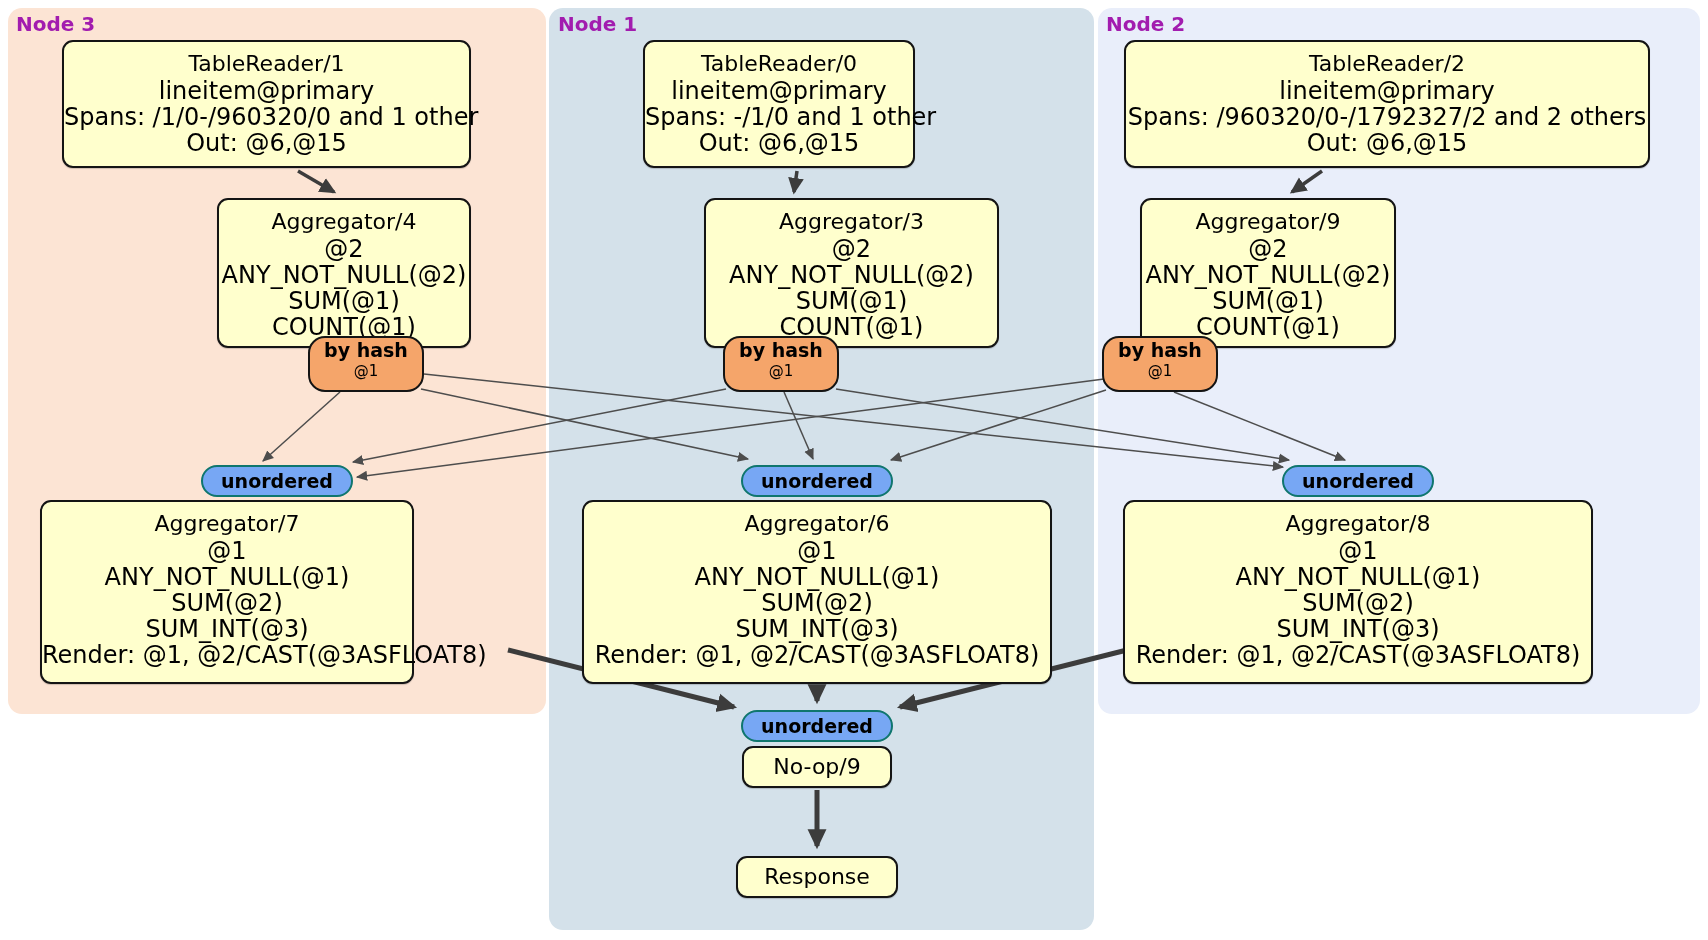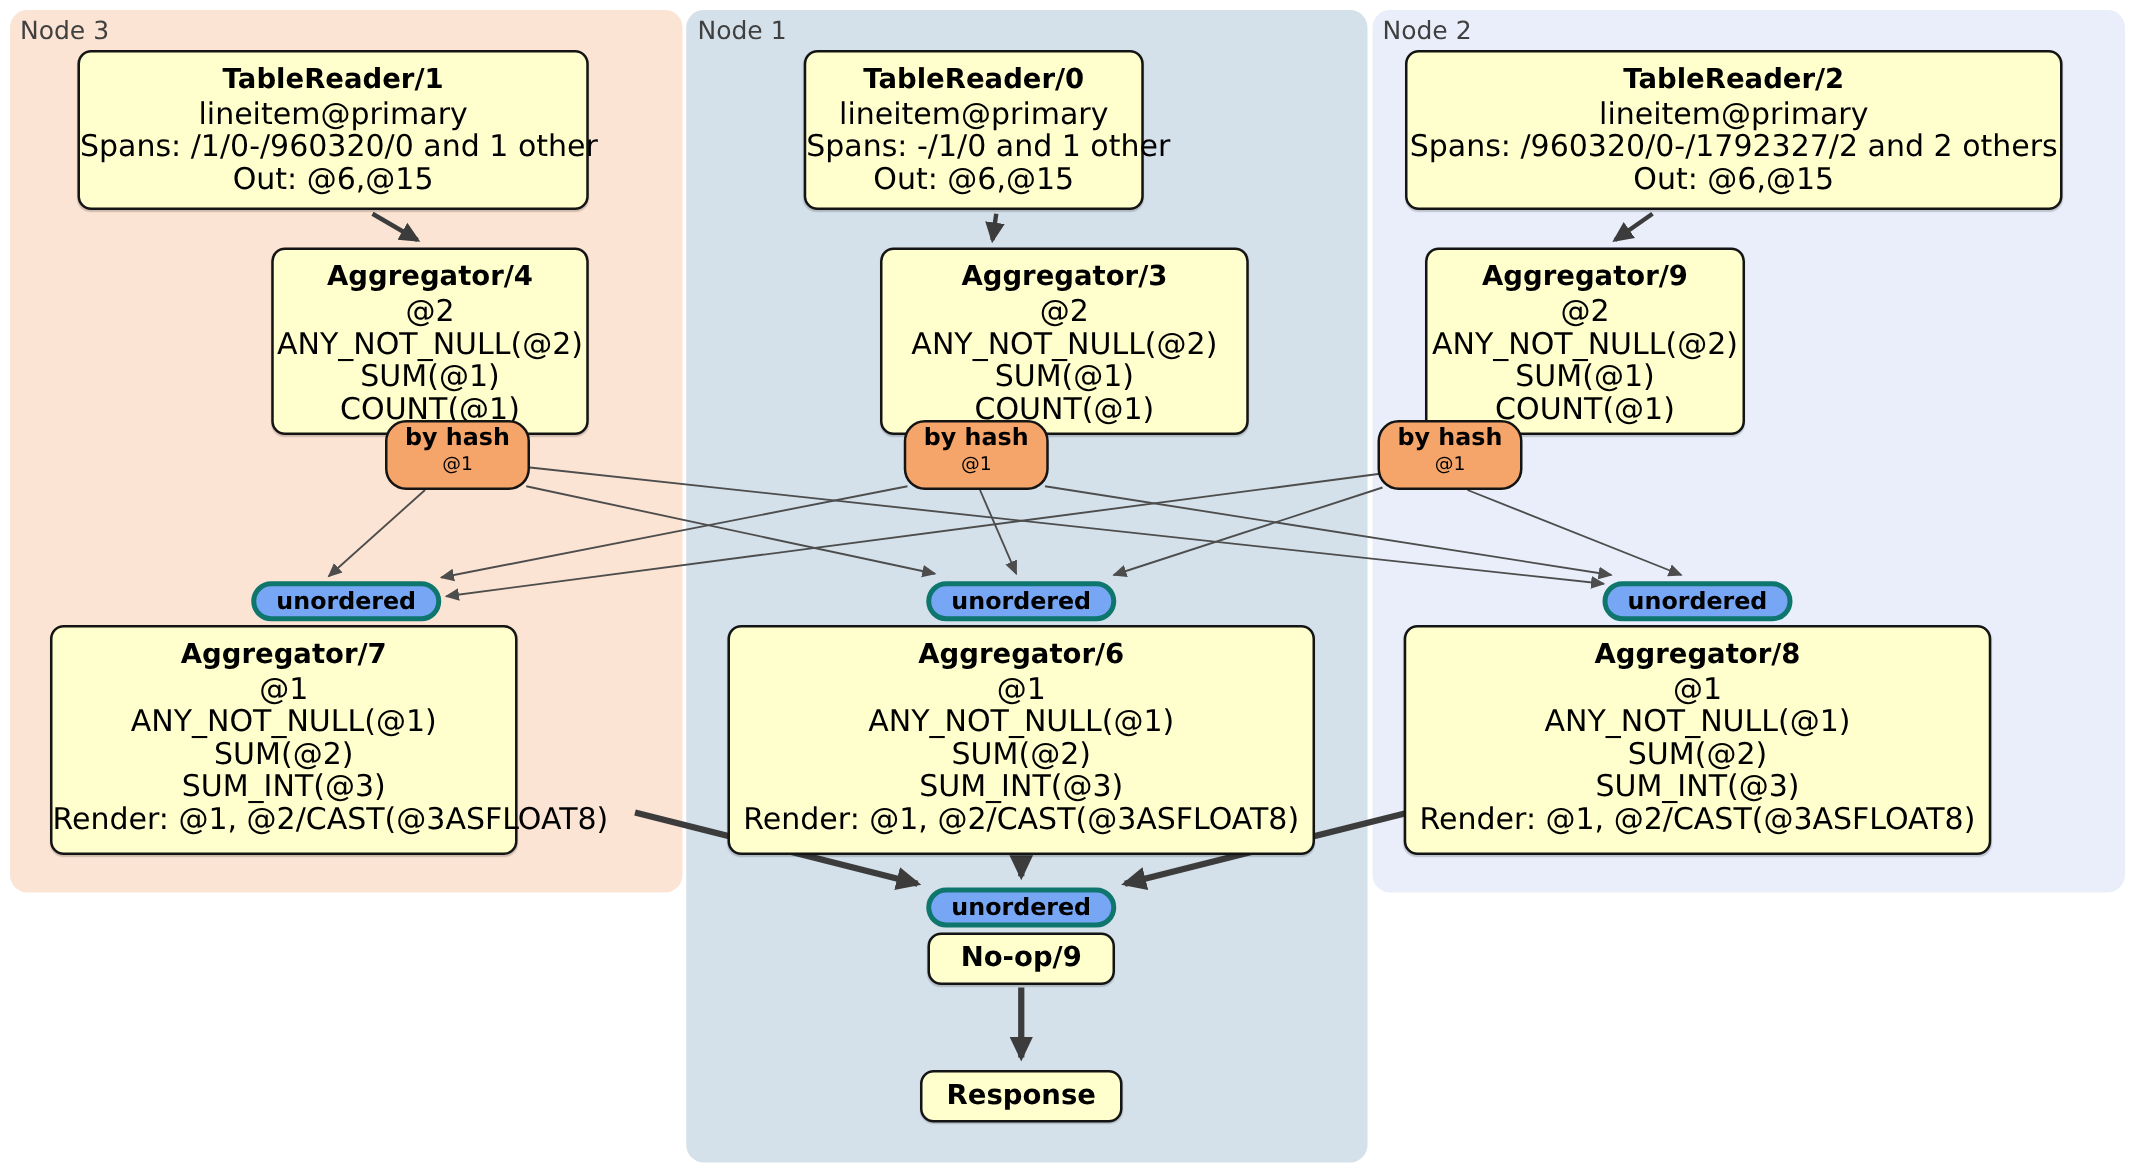--- a/index.html
+++ b/index.html
@@ -4,41 +4,41 @@
 <style>
   html,body{margin:0;padding:0;background:#ffffff;}
   body{width:1708px;height:940px;position:relative;overflow:hidden;
        font-family:"DejaVu Sans","Liberation Sans",sans-serif;color:#000;}
   .stage{position:absolute;left:0;top:0;width:1708px;height:940px;}
 
   .panel{position:absolute;border-radius:14px;}
   .panel-node3{background:var(--node3-panel);}
   .panel-node1{background:var(--node1-panel);}
   .panel-node2{background:var(--node2-panel);}
-  .panel-label{position:absolute;font-size:20px;line-height:26px;color:#404040;}
+  .panel-label{position:absolute;font-size:20px;line-height:26px;color:#a21caf;font-weight:bold;}
 
   svg.edges{position:absolute;left:0;top:0;width:1708px;height:940px;pointer-events:none;}
   .e-thin{stroke:#4d4d4d;stroke-width:1.5;fill:none;}
   .e-med{stroke:#3c3c3c;stroke-width:3.5;fill:none;}
   .e-thick{stroke:#3c3c3c;stroke-width:5;fill:none;}
 
   .pbox{position:absolute;background:var(--processor-box);border:2px solid #141414;
         border-radius:11px;text-align:center;padding-top:7px;box-sizing:border-box;
         box-shadow:0 1px 1px rgba(0,0,0,0.18);}
-  .ptitle{font-size:22px;font-weight:bold;line-height:29px;}
+  .ptitle{font-size:22px;font-weight:normal;line-height:29px;}
   .pline{font-size:24px;line-height:26px;white-space:nowrap;}
   .pbox-label-only{display:flex;align-items:center;justify-content:center;padding-top:0;}
   .pbox-label-only .ptitle{line-height:1;}
 
   .hashpill{position:absolute;background:var(--hash-router);border:2px solid #141414;
             border-radius:17px;text-align:center;box-sizing:border-box;padding-top:0;}
   .hlabel{font-size:19px;font-weight:bold;line-height:24px;}
   .hdetail{font-size:15px;line-height:18px;}
 
-  .syncpill{position:absolute;background:var(--sync-pill);border:4px solid #0f766e;
+  .syncpill{position:absolute;background:var(--sync-pill);border:2px solid #0f766e;
             border-radius:17px;text-align:right;box-sizing:border-box;
             display:flex;align-items:center;justify-content:center;}
   .syncpill span{font-size:19px;font-weight:bold;}
 </style>
 </head>
 <body>
 
 <div class="stage">
 
   <div class="panel panel-node3" style="left:8px;top:8px;width:538px;height:706px"></div>

